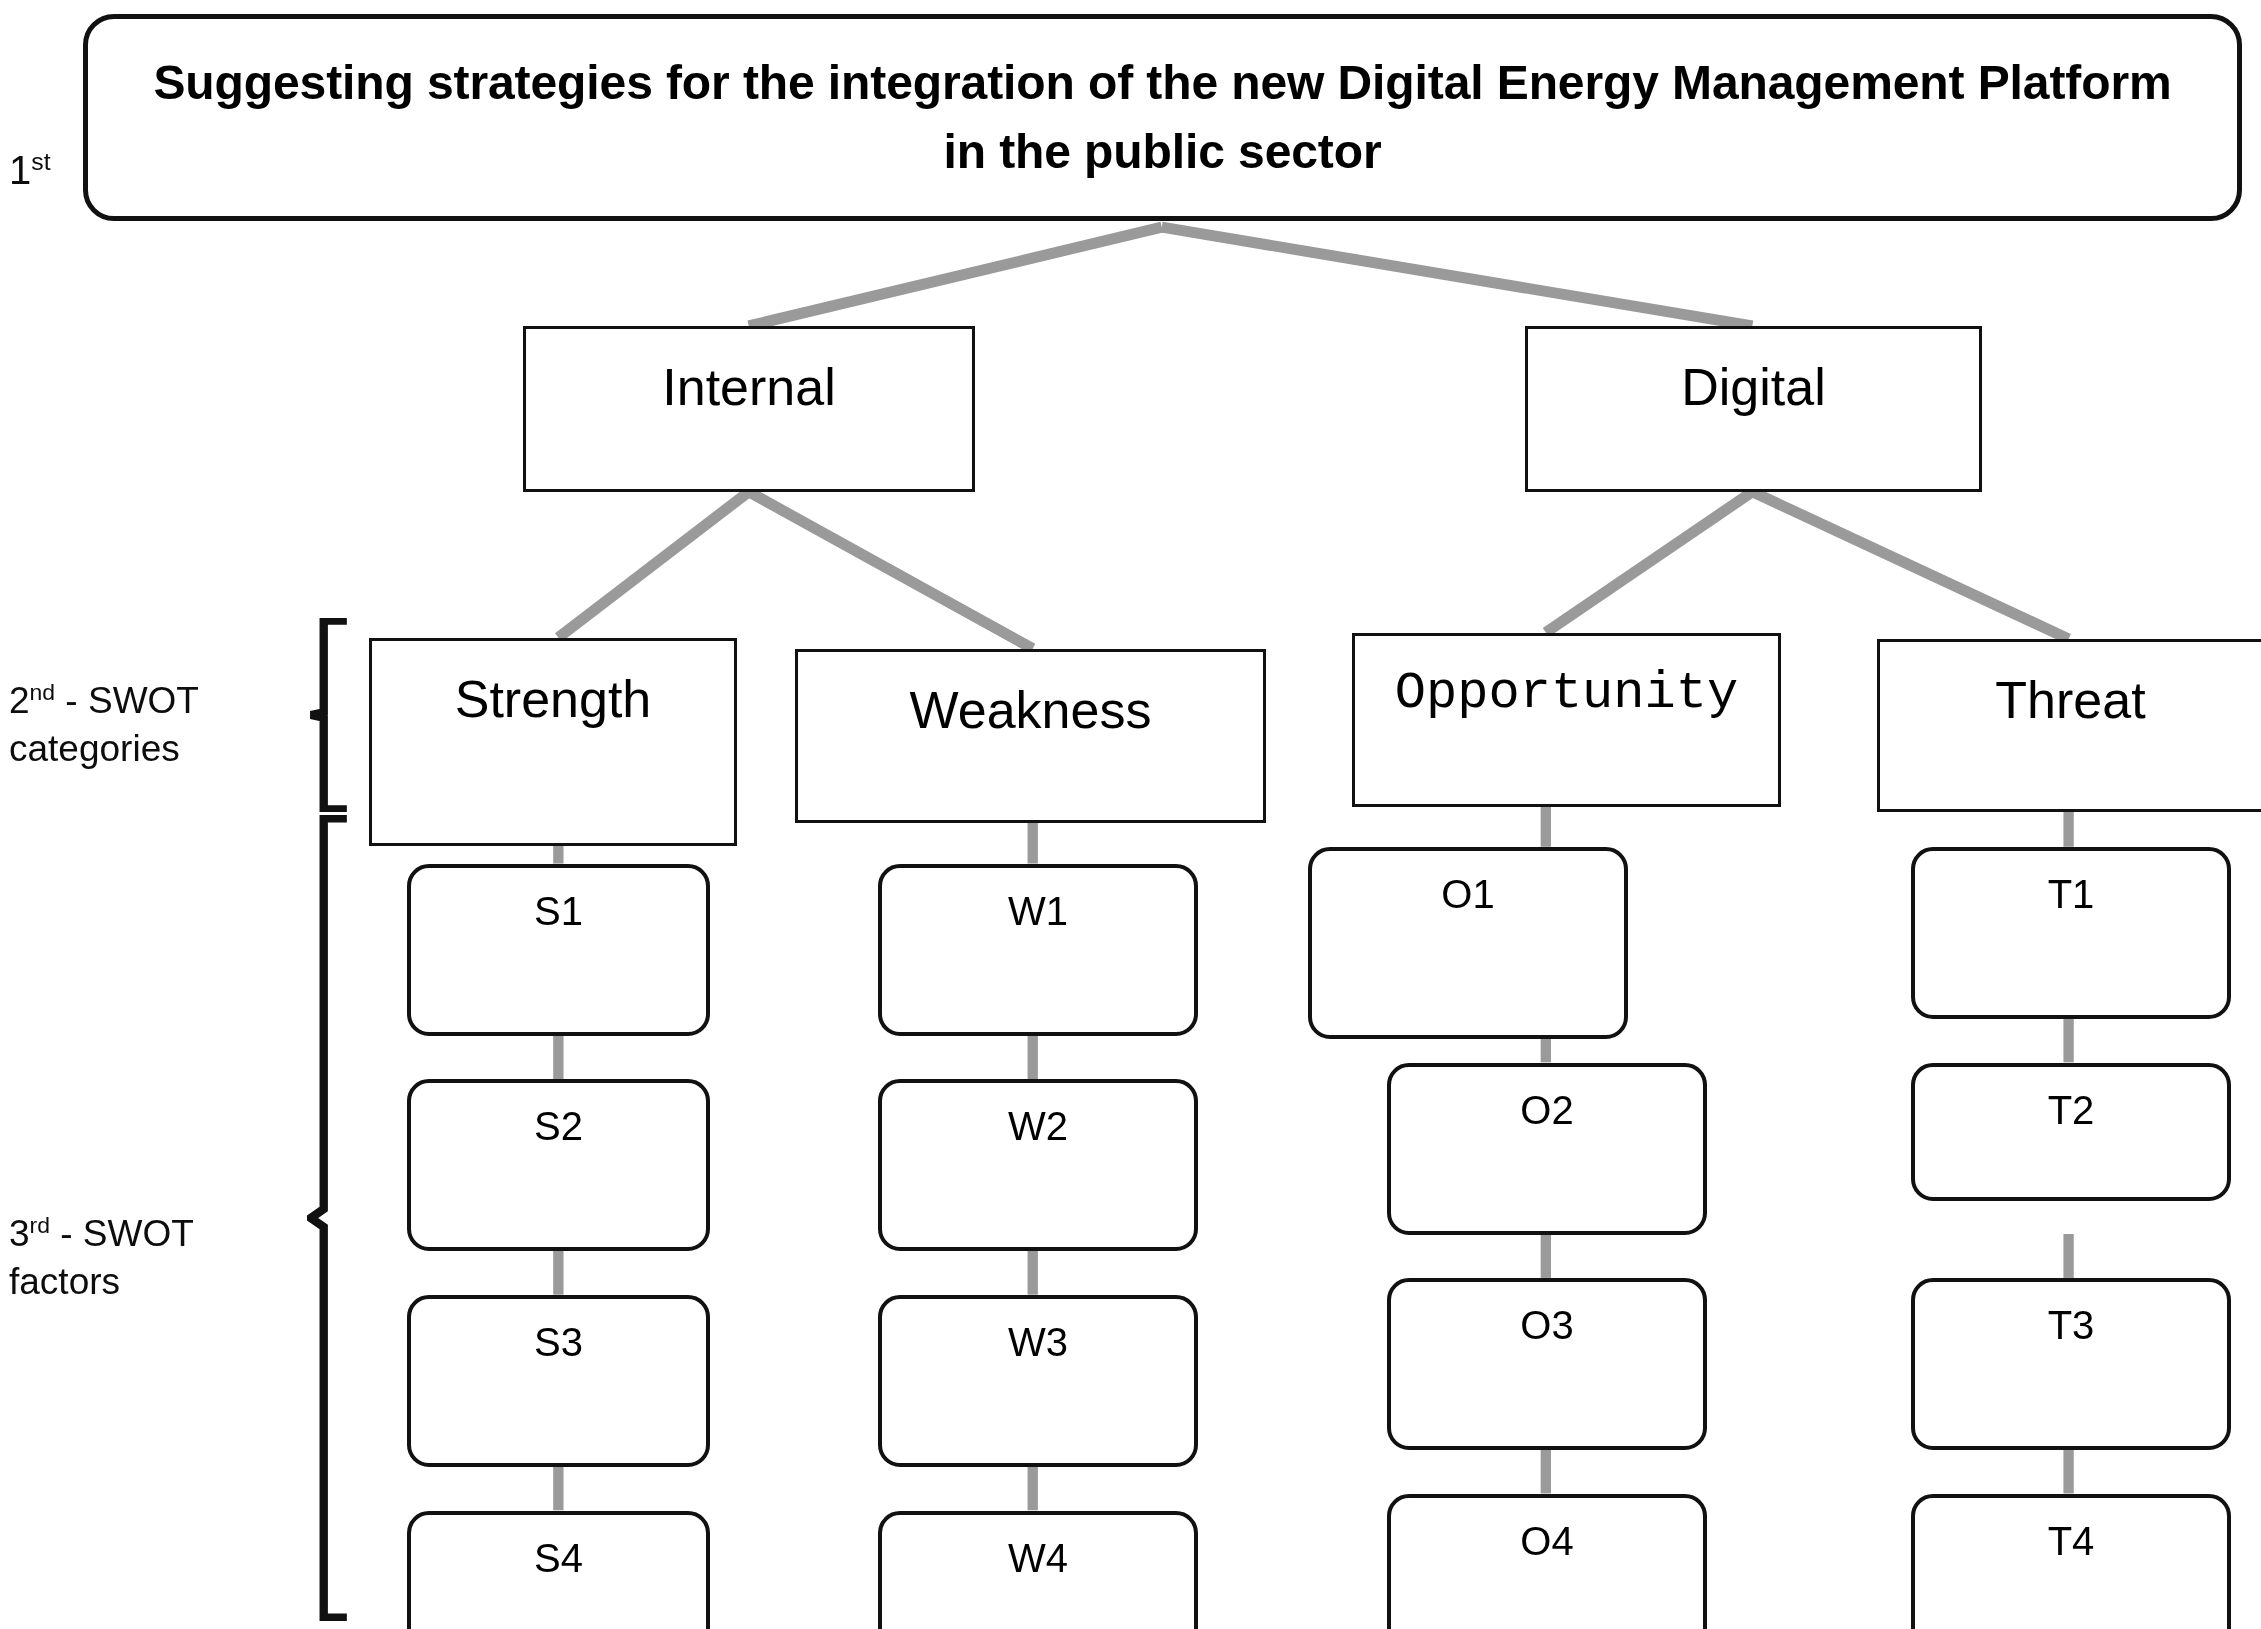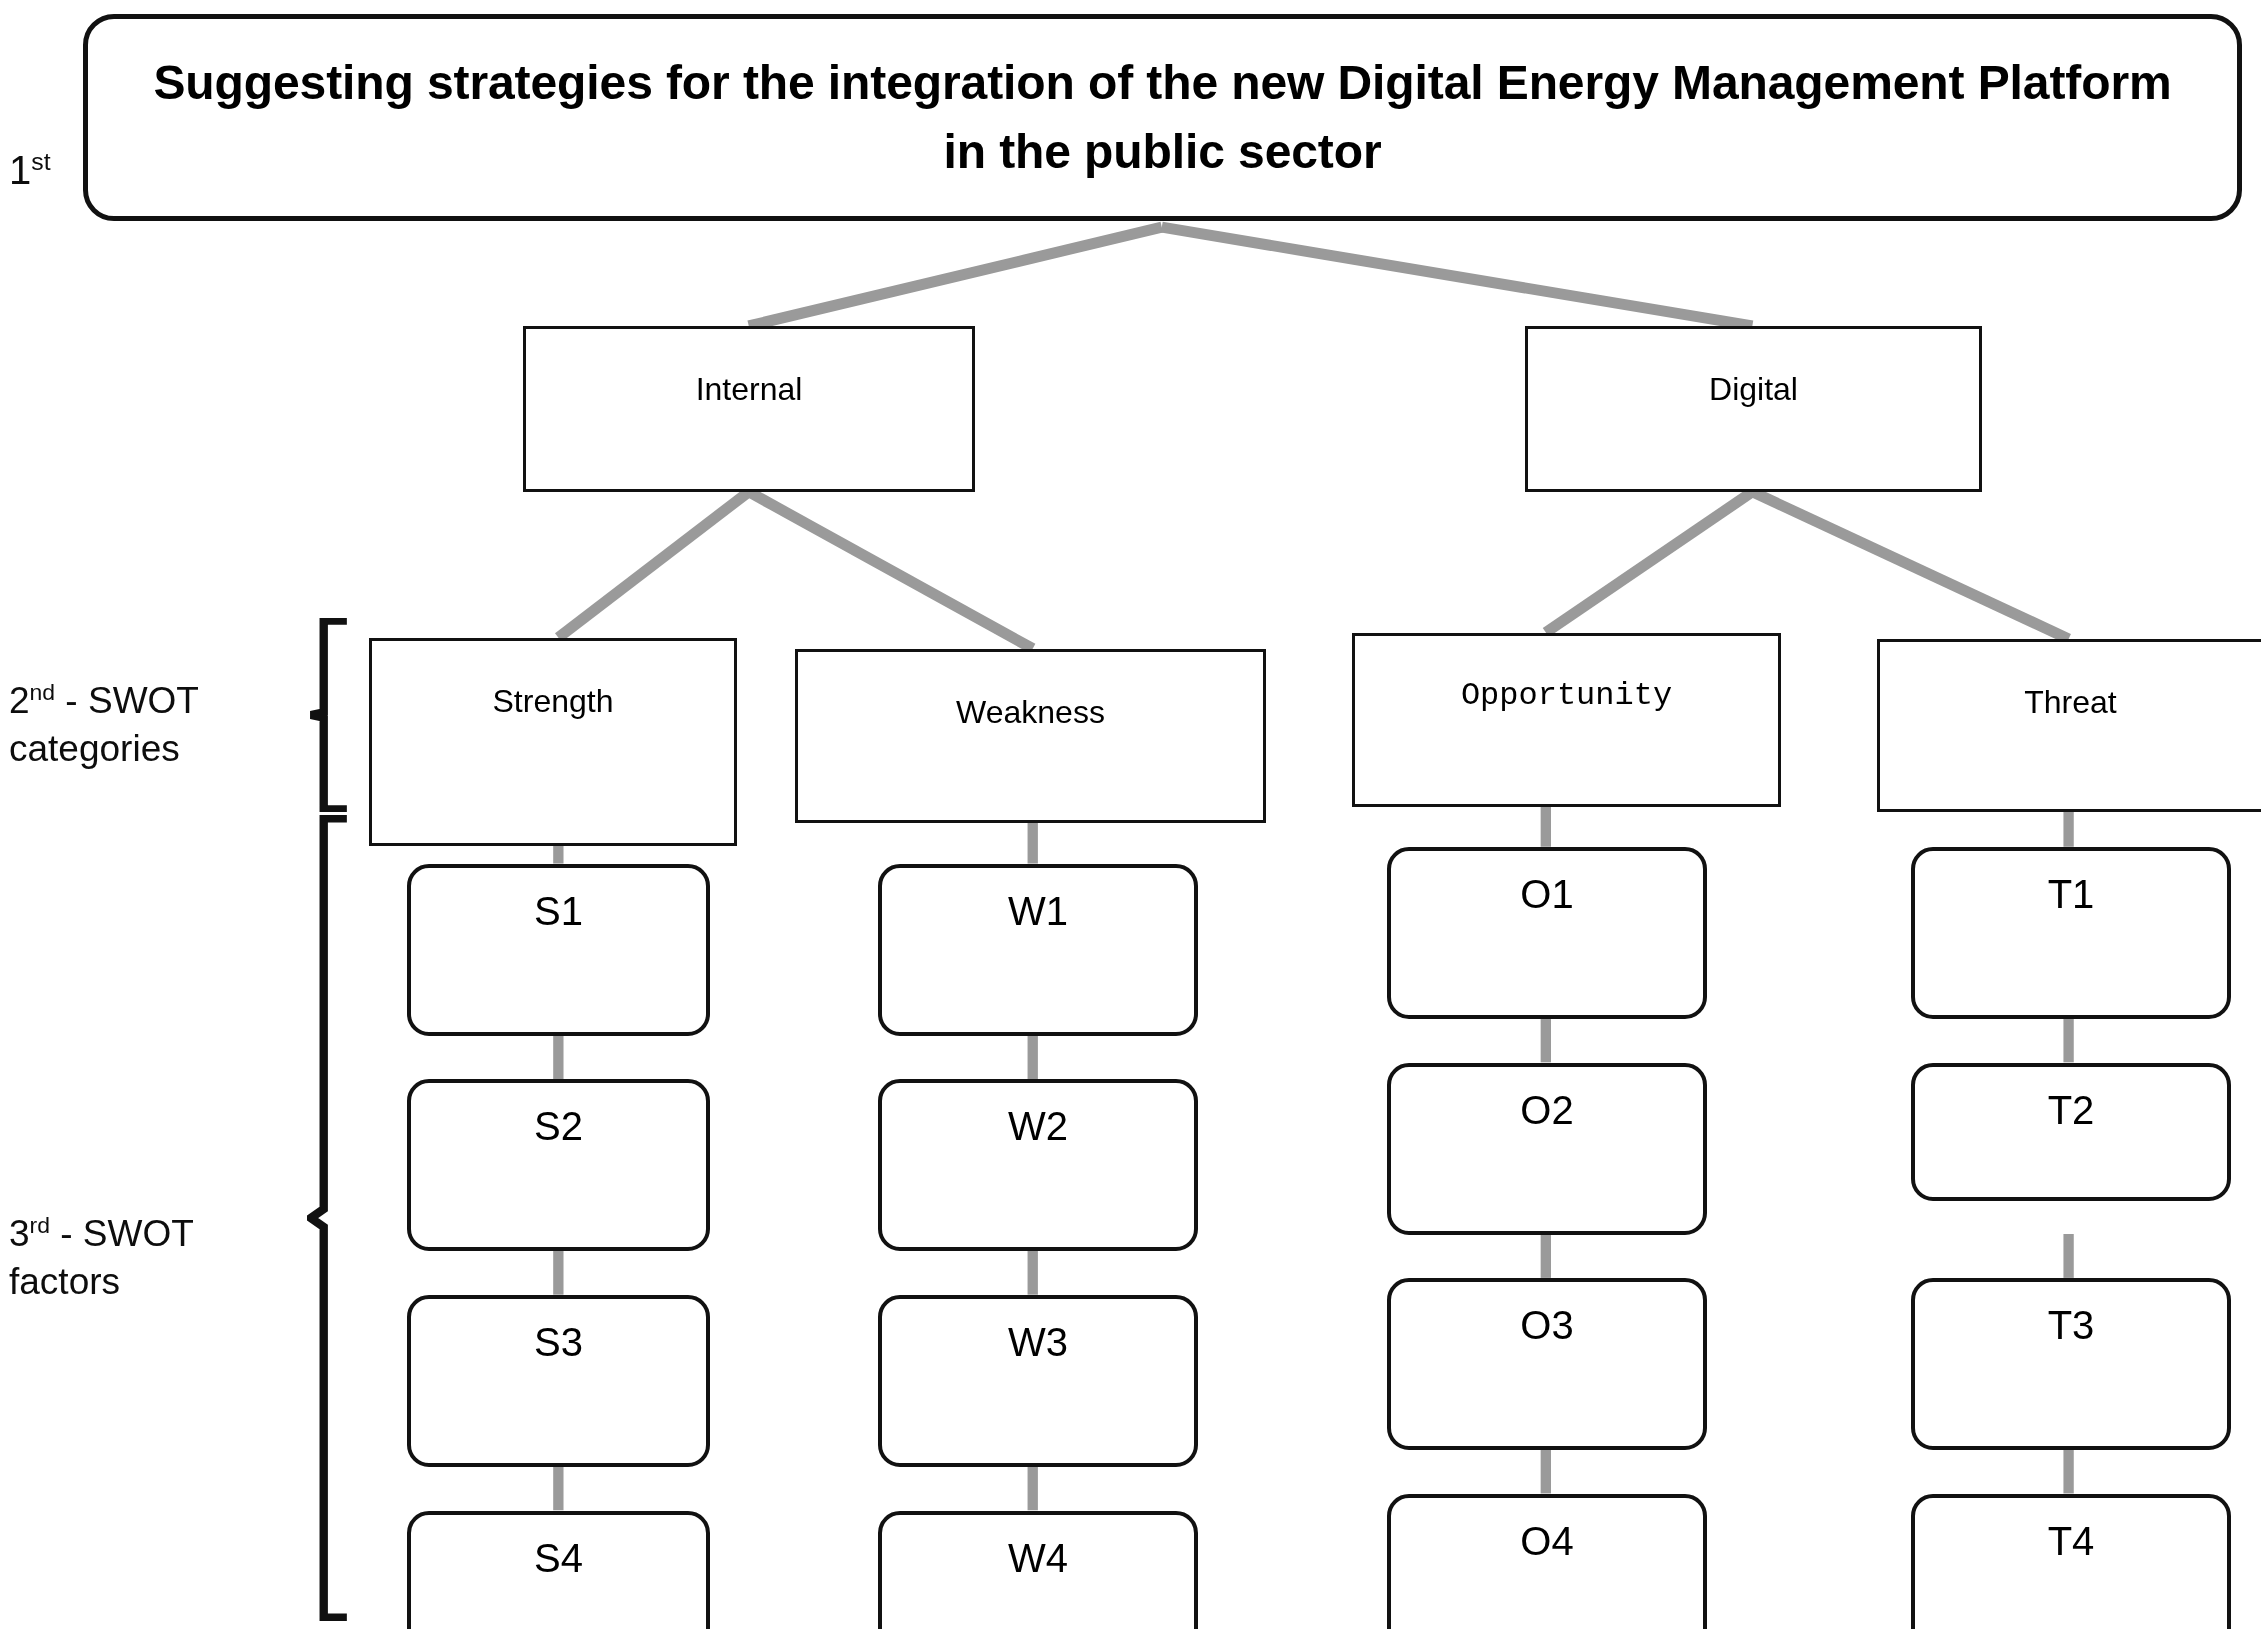--- a/index.html
+++ b/index.html
@@ -69,23 +69,23 @@
   .rect-node {
     position: absolute;
     box-sizing: border-box;
     border: 3.9px solid #111111;
     background: #ffffff;
     display: flex;
     align-items: flex-start;
     justify-content: center;
   }
   .rect-node > span {
-    font-size: 32px;
+    font-size: 52px;
     line-height: 1;
-    margin-top: 44px;
+    margin-top: 32px;
   }
 
   
   .round-node {
     position: absolute;
     box-sizing: border-box;
     border: 4.5px solid #111111;
     border-radius: 22px;
     background: #ffffff;
     display: flex;
@@ -217,21 +217,21 @@
   <div class="round-node" style="left:878px; top:1079px; width:320px; height:172px;">
     <span>W2</span>
   </div>
   <div class="round-node" style="left:878px; top:1295px; width:320px; height:172px;">
     <span>W3</span>
   </div>
   <div class="round-node" style="left:878px; top:1511px; width:320px; height:172px;">
     <span>W4</span>
   </div>
 
-  <div class="round-node" style="left:1387px; top:847px; width:320px; height:172px;">
+  <div class="round-node" style="left:1308px; top:847px; width:320px; height:192px;">
     <span>O1</span>
   </div>
   <div class="round-node" style="left:1387px; top:1063px; width:320px; height:172px;">
     <span>O2</span>
   </div>
   <div class="round-node" style="left:1387px; top:1278px; width:320px; height:172px;">
     <span>O3</span>
   </div>
   <div class="round-node" style="left:1387px; top:1494px; width:320px; height:172px;">
     <span>O4</span>

